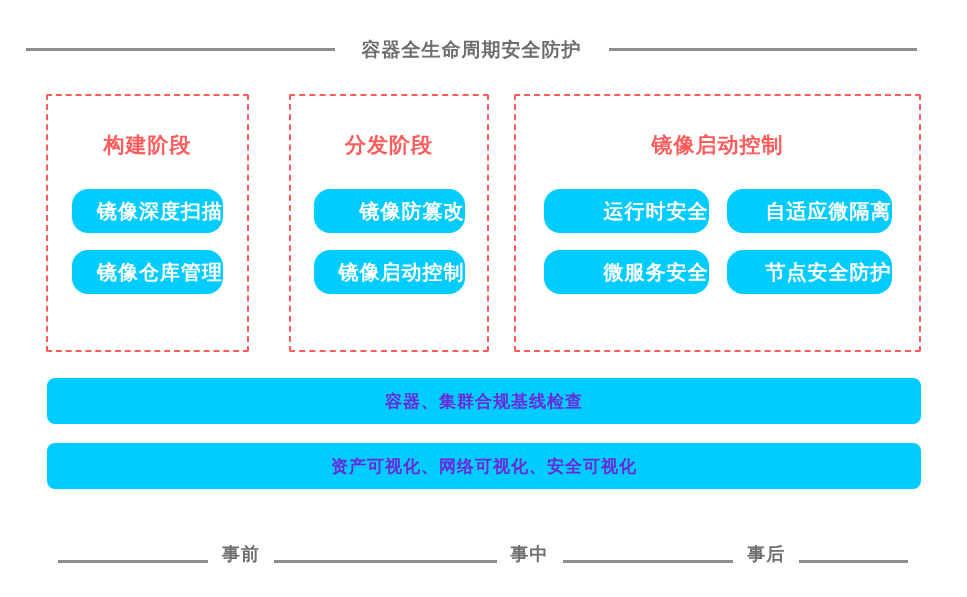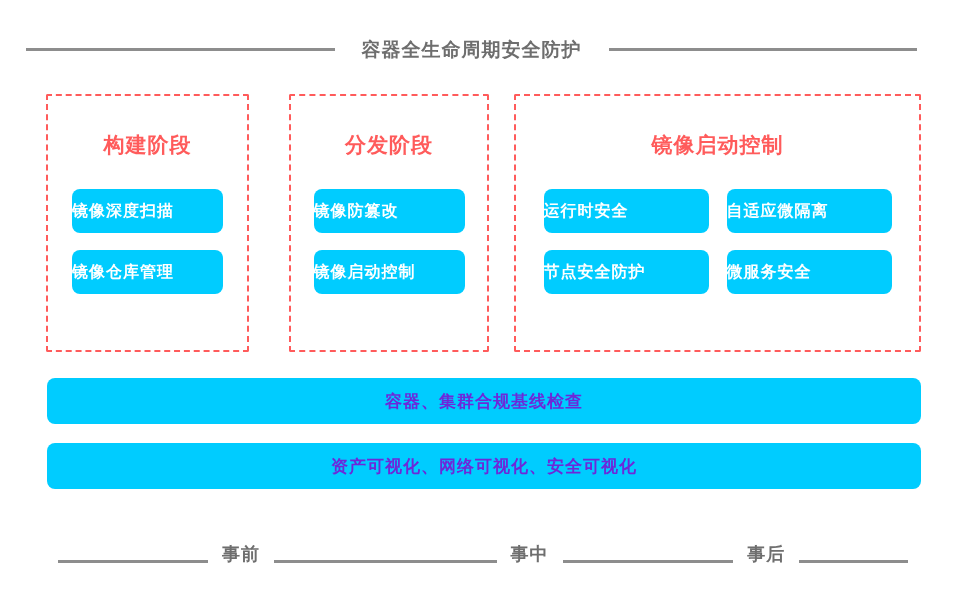--- a/index.html
+++ b/index.html
@@ -81,27 +81,27 @@
     flex-wrap: wrap;
     justify-content: center;
     gap: 17px 18px;
     width: 100%;
     box-sizing: border-box;
     padding: 0 10px;
   }
   .chip {
     background: #00ccff;
     color: #ffffff;
-    font-size: 16px;
-    font-weight: bold;
-    letter-spacing: 1px;
-    border-radius: 8px;
+    font-size: 20px;
+    font-weight: bold;
+    letter-spacing: 1px;
+    border-radius: 16px;
     height: 44px;
     line-height: 44px;
-    text-align: left;
+    text-align: right;
     white-space: nowrap;
     box-sizing: border-box;
   }
   .panel-build .chip   { width: 151px; }
   .panel-distrib .chip { width: 151px; }
   .panel-runtime .chip { width: 165px; }
 
   
   .bar {
     position: absolute;
@@ -176,22 +176,22 @@
       <div class="chip">镜像防篡改</div>
       <div class="chip">镜像启动控制</div>
     </div>
   </div>
 
   <div class="panel panel-runtime">
     <div class="panel-title">镜像启动控制</div>
     <div class="chip-grid">
       <div class="chip">运行时安全</div>
       <div class="chip">自适应微隔离</div>
+      <div class="chip">微服务安全</div>
       <div class="chip">节点安全防护</div>
-      <div class="chip">微服务安全</div>
     </div>
   </div>
 
 </div>
 
 <div class="bar bar-1">容器、集群合规基线检查</div>
 <div class="bar bar-2">资产可视化、网络可视化、安全可视化</div>
 
 <div class="timeline">
   <div class="tl-rule tl-seg-a"></div>

